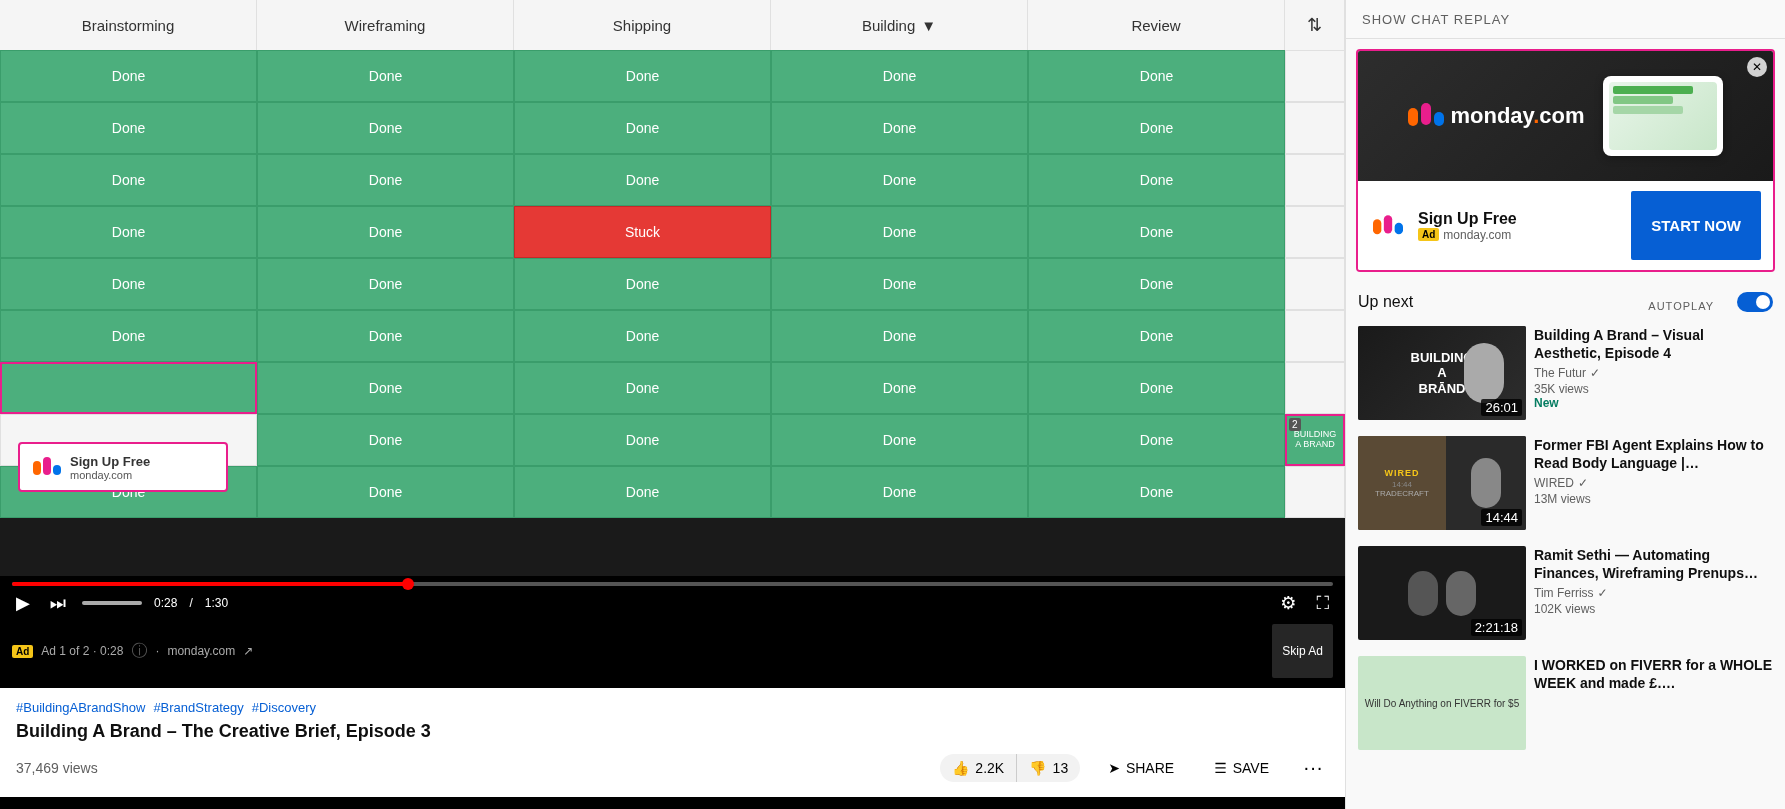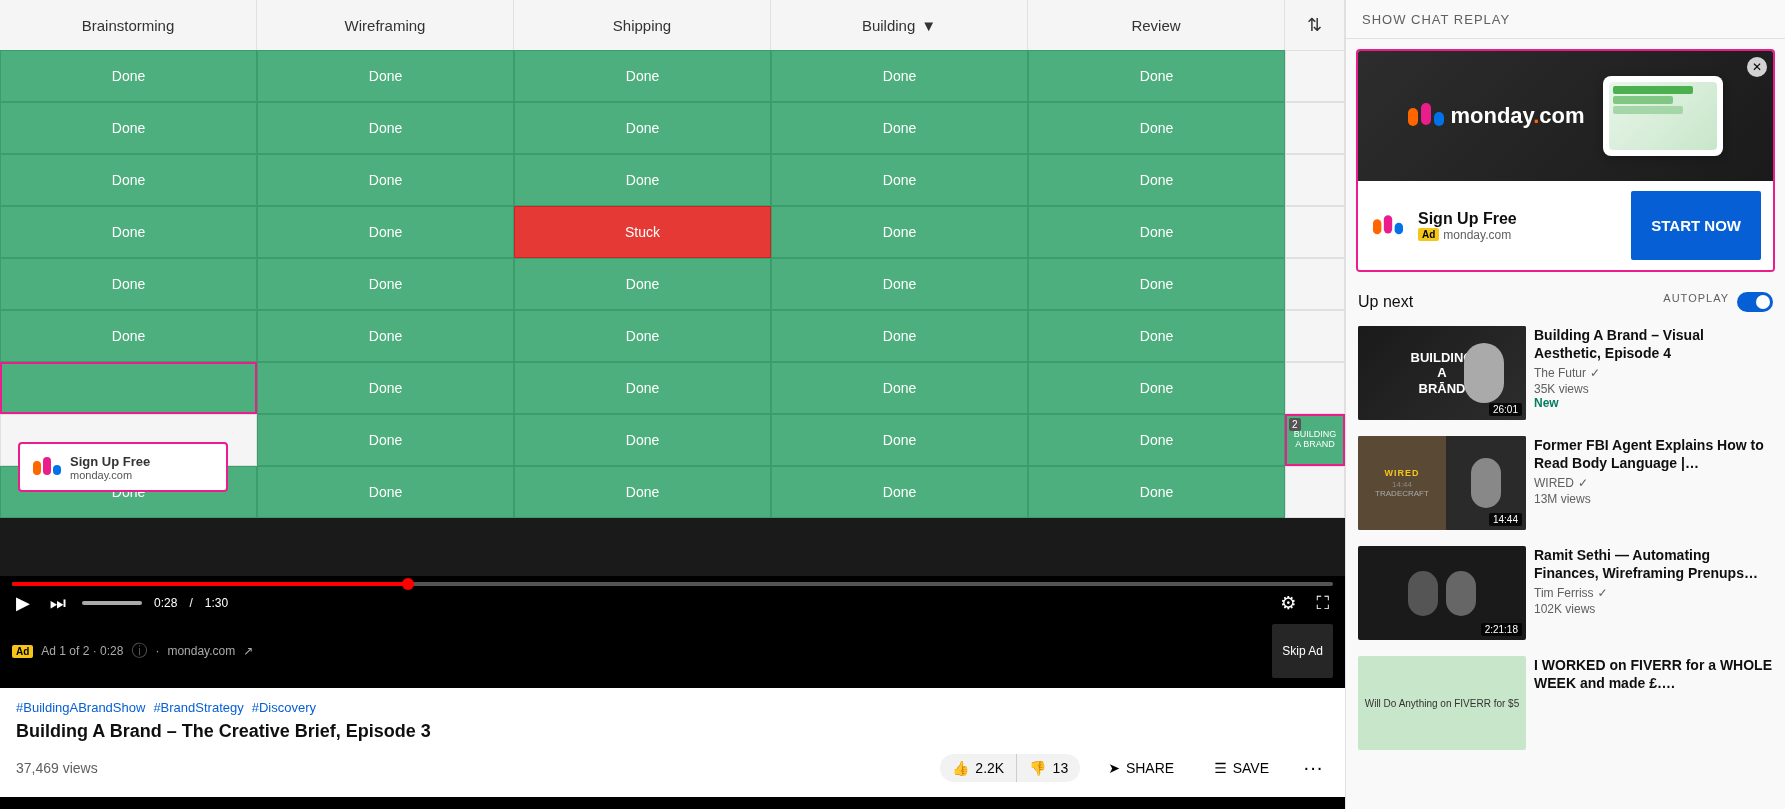--- a/index.html
+++ b/index.html
@@ -96,33 +96,33 @@
     .sidebar-ad-title { font-size: 16px; font-weight: bold; color: #0f0f0f; }
     .sidebar-ad-meta { display: flex; align-items: center; gap: 4px; font-size: 12px; color: #606060; }
     .sidebar-ad-label { background: #f5c518; color: #000; font-size: 10px; font-weight: bold; padding: 1px 4px; border-radius: 2px; }
     .start-now-btn { background: #065fd4; color: white; border: none; padding: 26px 20px; font-size: 15px; font-weight: bold; cursor: pointer; border-radius: 2px; white-space: nowrap; }
 
     .close-ad-btn { position: absolute; top: 6px; right: 6px; background: rgba(255,255,255,0.8); border: none; border-radius: 50%; width: 20px; height: 20px; cursor: pointer; font-size: 12px; display: flex; align-items: center; justify-content: center; }
 
     
     .up-next-header { display: flex; align-items: center; justify-content: space-between; padding: 10px 12px 6px; }
     .up-next-label { font-size: 16px; font-weight: 400; color: #0f0f0f; }
-    .autoplay-row { display: flex; align-items: flex-start; gap: 8px; }
+    .autoplay-row { display: flex; align-items: flex-end; gap: 23px; }
     .autoplay-label { font-size: 13px; color: #606060; letter-spacing: 1px; text-transform: uppercase; font-size: 11px; }
     .toggle-switch { width: 36px; height: 20px; background: #065fd4; border-radius: 10px; position: relative; cursor: pointer; }
     .toggle-knob { position: absolute; top: 3px; right: 3px; width: 14px; height: 14px; background: white; border-radius: 50%; }
 
     
     .video-list { overflow-y: auto; flex: 1; }
 
     .video-item { display: flex; gap: 8px; padding: 8px 12px; cursor: pointer; }
 
     .thumb-container { position: relative; width: 168px; min-width: 168px; height: 94px; background: #333; border-radius: 2px; overflow: hidden; flex-shrink: 0; }
 
-    .thumb-overlay { position: absolute; bottom: 4px; right: 4px; background: rgba(0,0,0,0.8); color: white; font-size: 10px; padding: 1px 4px; border-radius: 2px; }
+    .thumb-overlay { position: absolute; bottom: 4px; right: 4px; background: rgba(0,0,0,0.8); color: white; font-size: 13px; padding: 1px 4px; border-radius: 2px; }
 
     .video-info { flex: 1; }
     .video-info-title { font-size: 14px; font-weight: bold; color: #0f0f0f; line-height: 1.3; margin-bottom: 4px; }
     .video-info-channel { font-size: 12px; color: #606060; display: flex; align-items: center; gap: 4px; margin-bottom: 2px; }
     .video-info-meta { font-size: 12px; color: #606060; }
     .verified-icon { color: #606060; font-size: 12px; }
     .new-badge { color: #067d62; font-size: 12px; font-weight: bold; }
 
     
     .thumb-building { background: linear-gradient(135deg, #1a1a1a 0%, #2d2d2d 100%); display: flex; align-items: center; justify-content: center; width: 100%; height: 100%; position: relative; }

